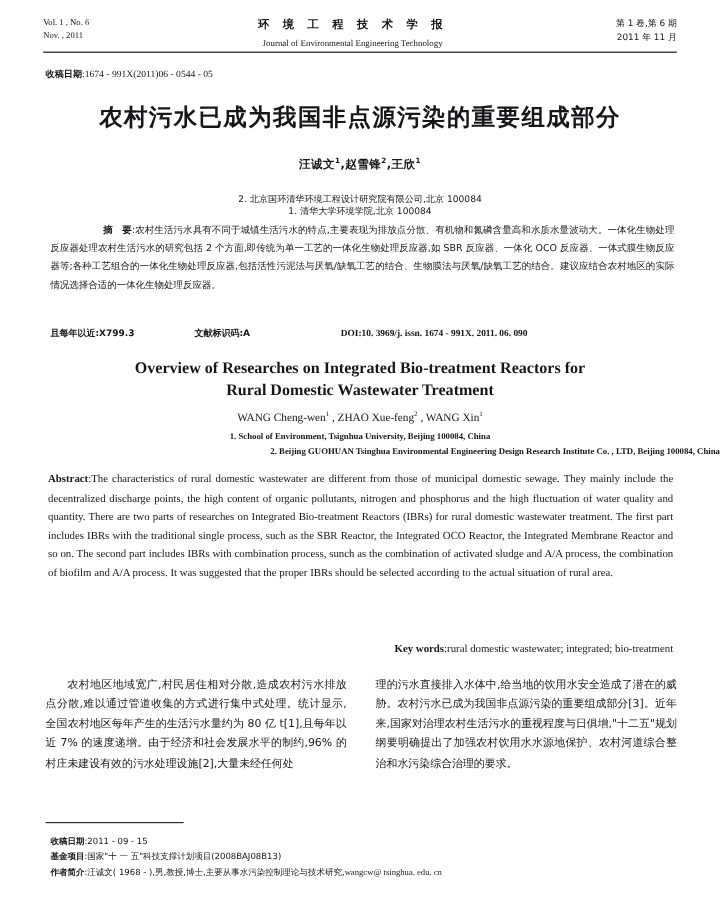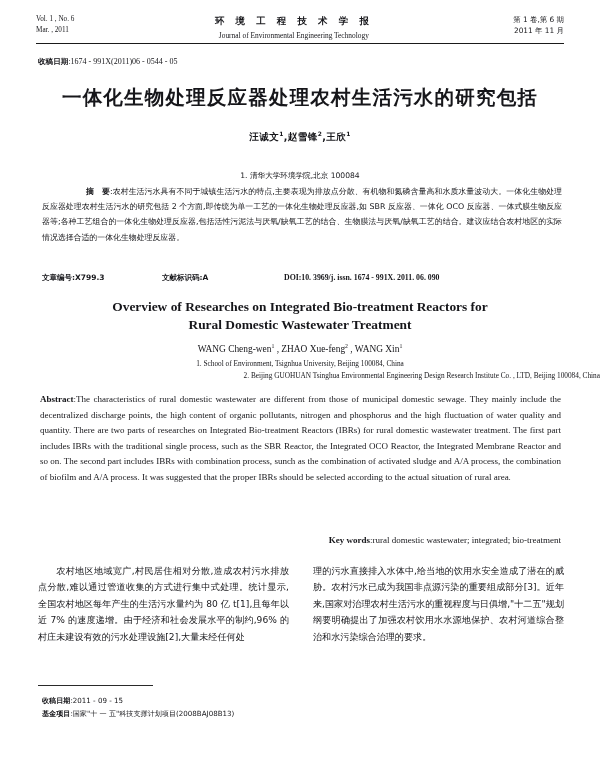--- a/index.html
+++ b/index.html
@@ -169,20 +169,21 @@
     font-family: "Liberation Serif", serif;
     font-size: 9.4px;
   }
   .aff-en {
     position: absolute;
     left: 0;
     width: 600px;
     text-align: center;
     font-family: "Liberation Serif", serif;
     font-size: 7.3px;
+    font-weight: bold;
   }
   .aff-en.e1 { top: 359px; }
   .aff-en.e2 { top: 371px; text-align: right; }
 
   
   .abs-en {
     position: absolute;
     left: 40px;
     top: 392px;
     width: 521px;
@@ -245,52 +246,53 @@
   .footnotes .mail { font-family: "Liberation Serif", serif; font-size: 7.2px; }
 </style>
 </head>
 <body>
 
 <div class="page">
 
   <div class="runhead">
     <div class="runhead-col runhead-left">
       <div>Vol. 1 , No. 6</div>
-      <div>Mar. , 2011</div>
+      <div>Nov. , 2011</div>
     </div>
     <div class="runhead-col runhead-center">
       <span class="jtitle-cn">环 境 工 程 技 术 学 报</span>
       <span class="jtitle-en">Journal of Environmental Engineering Technology</span>
     </div>
     <div class="runhead-col runhead-right">
       <div class="cn-small">第 1 卷,第 6 期</div>
       <div class="cn-small">2011 年 11 月</div>
     </div>
   </div>
   <div class="rule"></div>
 
   <div class="artnum">
     <b>收稿日期</b><span class="num">:1674 - 991X(2011)06 - 0544 - 05</span>
   </div>
 
-  <div class="title-cn">一体化生物处理反应器处理农村生活污水的研究包括</div>
+  <div class="title-cn">农村污水已成为我国非点源污染的重要组成部分</div>
 
   <div class="authors-cn">
     汪诚文<sup>1</sup>,赵雪锋<sup>2</sup>,王欣<sup>1</sup>
   </div>
   <div class="aff-cn a1">1. 清华大学环境学院,北京   100084</div>
+  <div class="aff-cn a2">2. 北京国环清华环境工程设计研究院有限公司,北京   100084</div>
 
   <div class="abs-cn">
     <span class="lbl">摘　要</span><span>:农村生活污水具有不同于城镇生活污水的特点,主要表现为排放点分散、有机物和氮磷含量高和水质水量波动大。一体化生物处理反应器处理农村生活污水的研究包括 2 个方面,即传统为单一工艺的一体化生物处理反应器,如 SBR 反应器、一体化 OCO 反应器、一体式膜生物反应器等;各种工艺组合的一体化生物处理反应器,包括活性污泥法与厌氧/缺氧工艺的结合、生物膜法与厌氧/缺氧工艺的结合。建议应结合农村地区的实际情况选择合适的一体化生物处理反应器。</span>
   </div>
 
 
   <div class="clsrow">
     <div class="c1">
-      <span>文章编号</span><span>:X799.3</span>
+      <span>且每年以近</span><span>:X799.3</span>
     </div>
     <div class="c2">
       <span>文献标识码</span><span>:A</span>
     </div>
     <div class="c3">DOI:10. 3969/j. issn. 1674 - 991X. 2011. 06. 090</div>
   </div>
 
   <div class="title-en">
     <div>Overview of Researches on Integrated Bio-treatment Reactors for</div>
     <div>Rural Domestic Wastewater Treatment</div>
@@ -320,15 +322,18 @@
   </div>
 
   <div class="fn-rule"></div>
   <div class="footnotes">
     <div>
       <span class="lbl">收稿日期</span><span>:2011 - 09 - 15</span>
     </div>
     <div>
       <span class="lbl">基金项目</span><span>:国家"十 一 五"科技支撑计划项目(2008BAJ08B13)</span>
     </div>
+    <div>
+      <span class="lbl">作者简介</span><span>:汪诚文( 1968 - ),男,教授,博士,主要从事水污染控制理论与技术研究,</span><span class="mail">wangcw@ tsinghua. edu. cn</span>
+    </div>
   </div>
 
 </div>
 
 </body></html>

